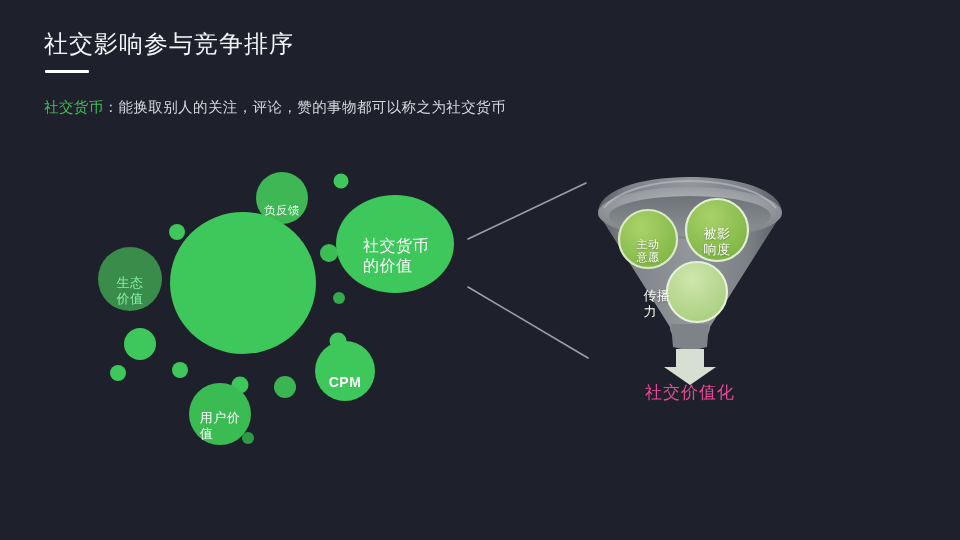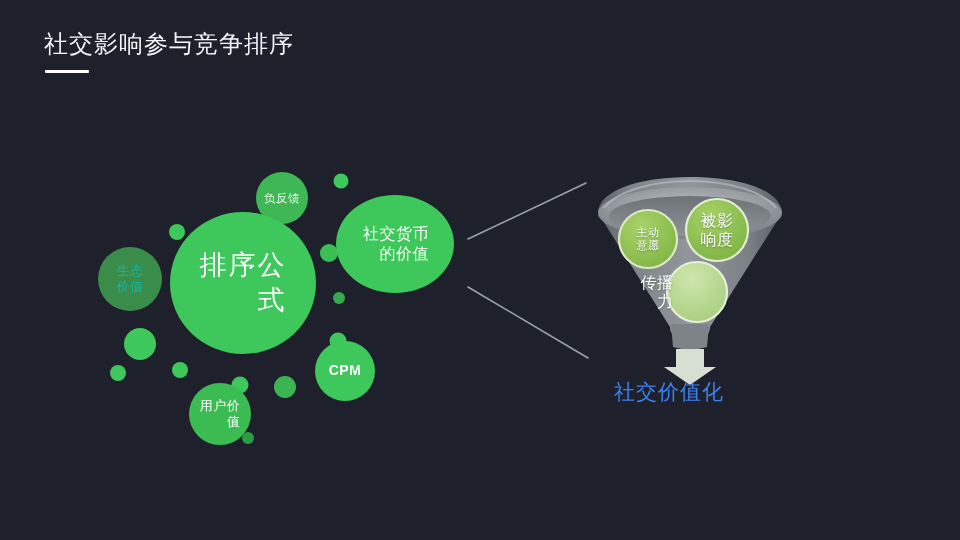--- a/index.html
+++ b/index.html
@@ -60,54 +60,56 @@
   .stage svg {
     position: absolute;
     left: 0;
     top: 0;
   }
 
   
   .blabel {
     position: absolute;
     color: #ffffff;
-    text-align: right;
+    text-align: left;
     line-height: 1.22;
     pointer-events: none;
     letter-spacing: .5px;
     transform: translate(-50%, -50%);
     white-space: pre-line;
+    margin-top: 12px;
   }
   .blabel.main      { font-size: 27px; letter-spacing: 2px; line-height: 1.3; }
   .blabel.currency  { font-size: 16px; }
-  .blabel.eco       { font-size: 13px; color: #14b8a6; }
+  .blabel.eco       { font-size: 13px; color: #86efac; }
   .blabel.neg       { font-size: 11.5px; color: #e9f6ec; }
   .blabel.cpm       { font-size: 14px; }
   .blabel.user      { font-size: 13px; }
-  .blabel.fn        { font-size: 16px; color: #ffffff; line-height: 1.2; text-shadow: 0 1px 2px rgba(40,60,30,.45); }
+  .blabel.fn        { font-size: 13px; color: #ffffff; line-height: 1.2; text-shadow: 0 1px 2px rgba(40,60,30,.45); }
   .blabel.fn.small  { font-size: 11px; }
 
   .funnel-caption {
     position: absolute;
-    left: 669px;
+    left: 690px;
     top: 392px;
     transform: translate(-50%, -50%);
-    font-size: 21px;
-    color: #3b82f6;
+    font-size: 17px;
+    color: #ec4899;
     letter-spacing: 1px;
     white-space: nowrap;
   }
 </style>
 </head>
 <body>
 
 <div class="slide">
 
   <div class="title">社交影响参与竞争排序</div>
   <div class="title-rule"></div>
+  <div class="subtitle"><span class="kw">社交货币</span><span>：</span><span>能换取别人的关注，评论，赞的事物都可以称之为社交货币</span></div>
 
   <div class="stage">
 
     <svg width="960" height="540" viewBox="0 0 960 540">
       <defs>
         <radialGradient id="gFunnelRim" cx="50%" cy="40%" r="70%">
           <stop offset="0%" stop-color="#b9bdc0"></stop>
           <stop offset="55%" stop-color="#9a9ea2"></stop>
           <stop offset="100%" stop-color="#70757a"></stop>
         </radialGradient>
@@ -195,22 +197,20 @@
         <circle cx="648" cy="239" r="29" fill="url(#gCircA)" stroke="#dbe9c6" stroke-width="2.2"></circle>
         <circle cx="717" cy="230" r="31" fill="url(#gCircB)" stroke="#e2eed3" stroke-width="2.2"></circle>
         <circle cx="697" cy="292" r="30" fill="url(#gCircC)" stroke="#e6f0da" stroke-width="2.2"></circle>
 
         <g>
           <path d="M676 349 L704 349 L704 367 L716 367 L690 385 L664 367 L676 367 Z" fill="#d7ded2"></path>
         </g>
       </g>
     </svg>
 
-    <div class="blabel main" style="left:243px; top:283px;">排序公
-式</div>
     <div class="blabel currency" style="left:396px; top:244px;">社交货币
 的价值</div>
     <div class="blabel eco" style="left:130px; top:279px;">生态
 价值</div>
     <div class="blabel neg" style="left:282px; top:198px;">负反馈</div>
     <div class="blabel cpm" style="left:345px; top:371px;font-weight:bold;">CPM</div>
     <div class="blabel user" style="left:220px; top:414px;">用户价
 值</div>
 
     <div class="blabel fn small" style="left:648px; top:239px;">主动

